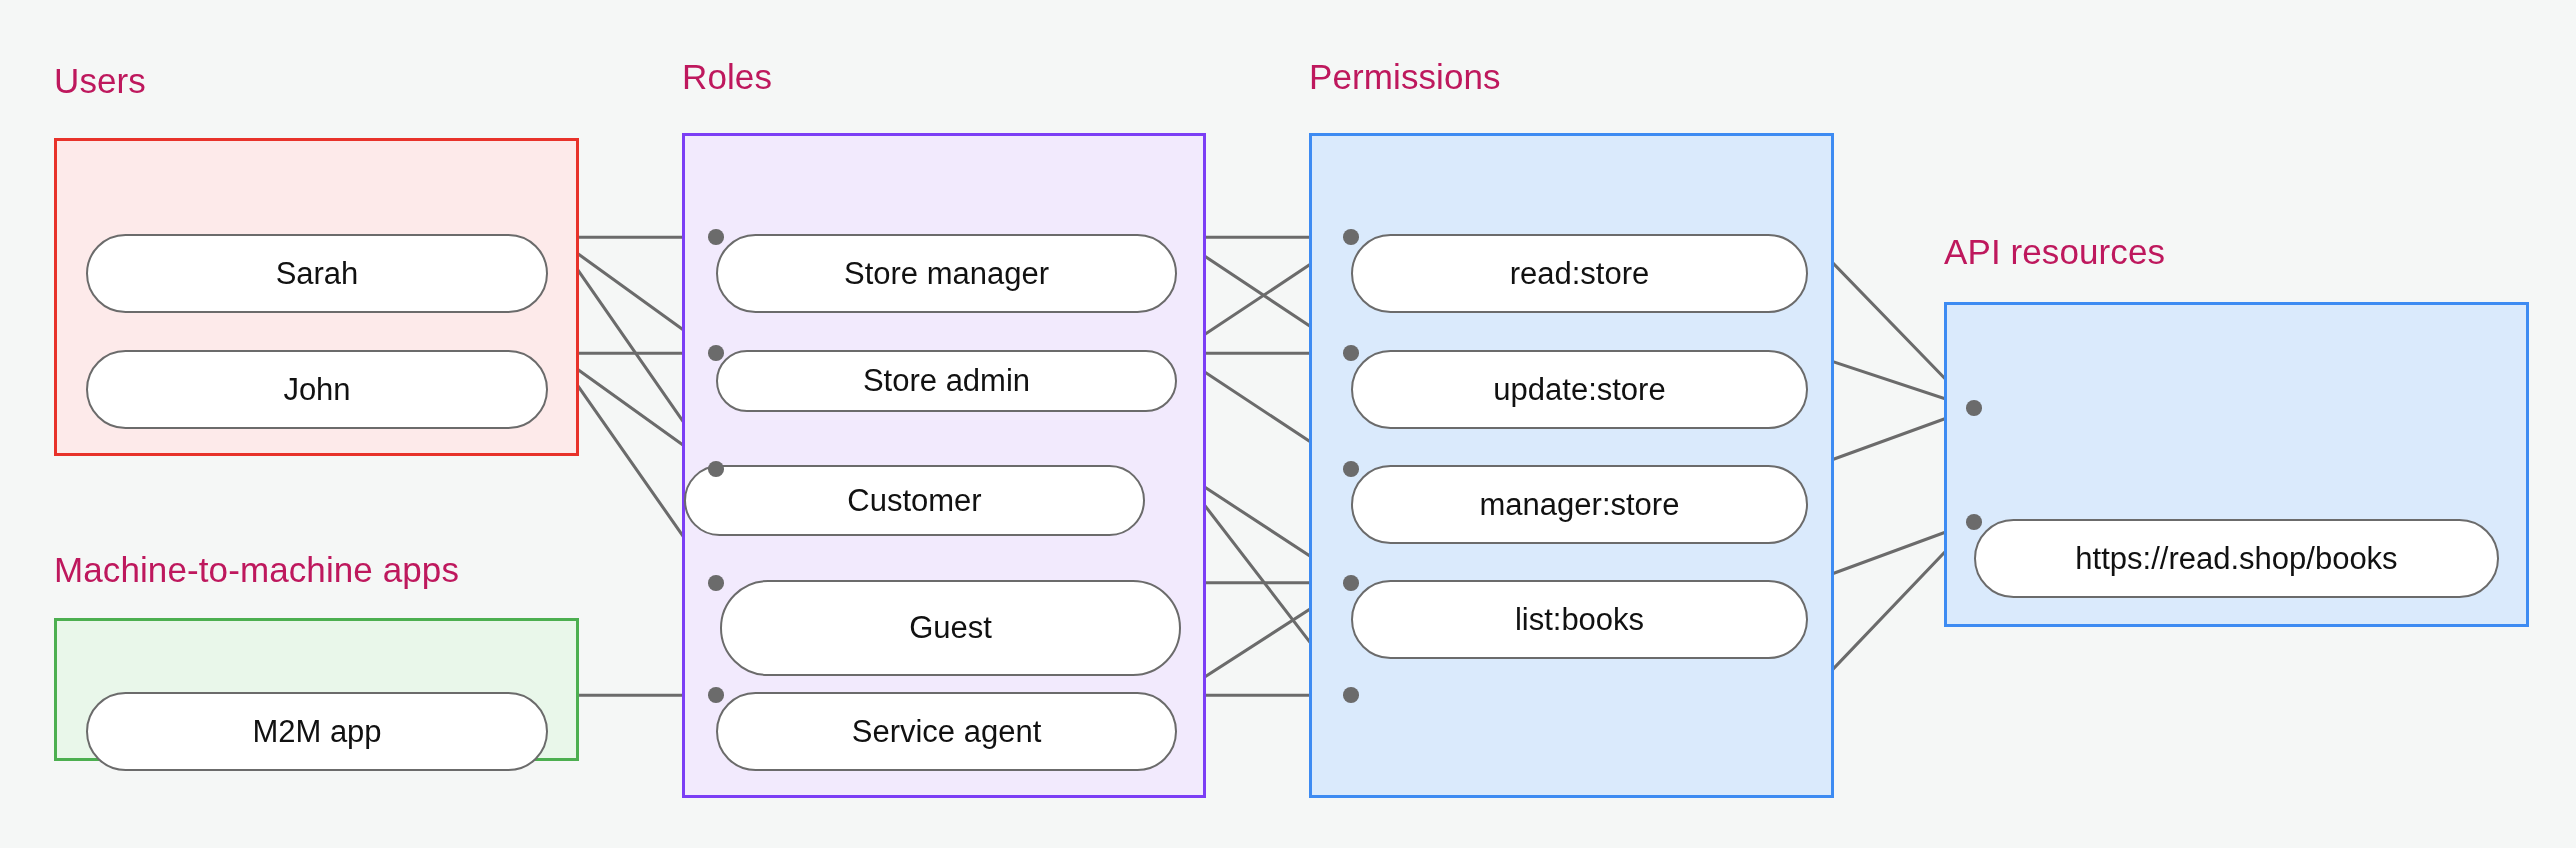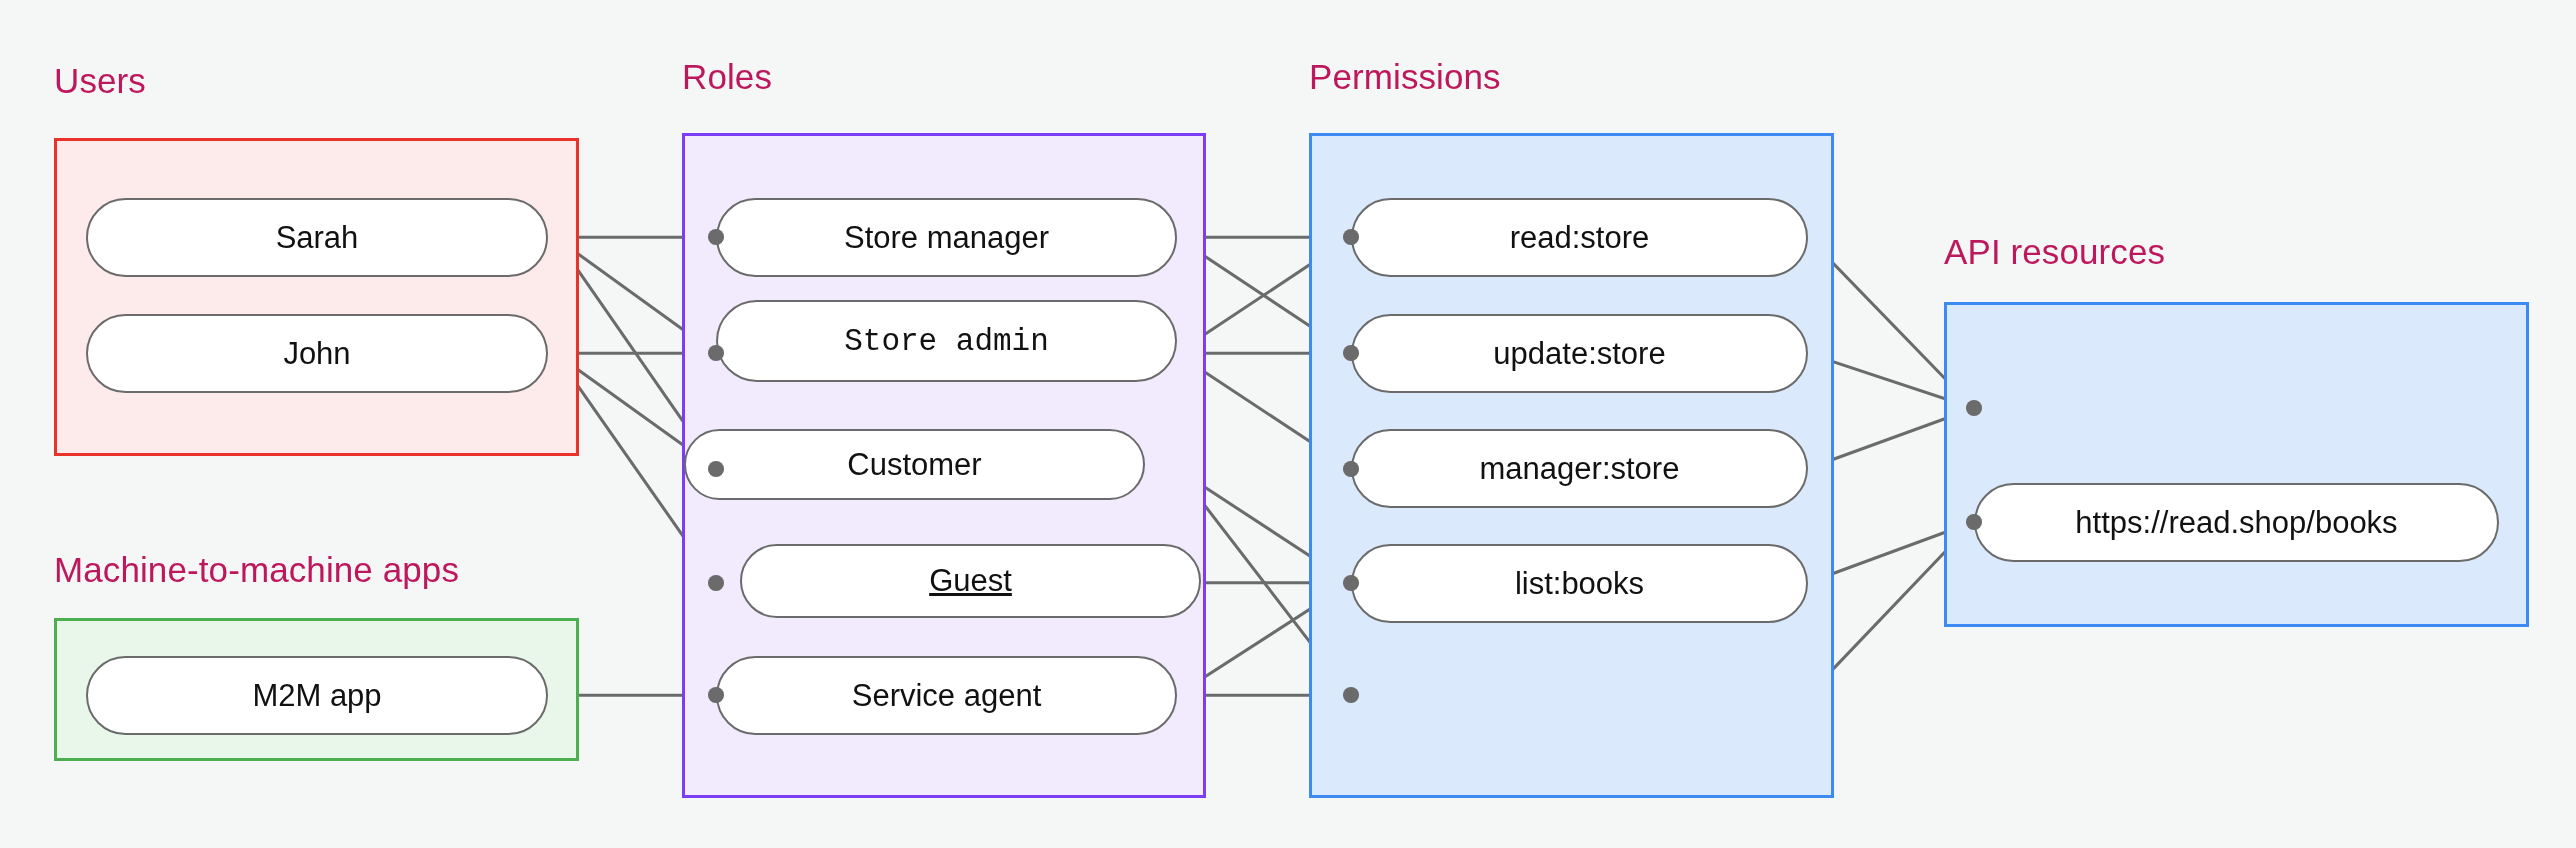--- a/index.html
+++ b/index.html
@@ -39,20 +39,21 @@
     background:#ffffff;
     border:2.6px solid #6b6b6b;
     border-radius:872px;
     box-sizing:border-box;
     display:flex;
     align-items:center;
     justify-content:center;
     color:#111;
     font-size:31px;
     white-space:nowrap;
+    margin-top:36px;
   }
   .node-dot{
     position:absolute;
     width:15.7px;height:15.7px;
     margin-left:-7.9px;margin-top:-7.9px;
     border-radius:50%;
     background:#6b6b6b;
   }
 </style>
 </head>
@@ -99,23 +100,23 @@
 
   <div class="group-label" style="left:54px;top:552px;">Machine-to-machine apps</div>
   <div class="group-box grp-m2m" style="left:54px;top:618px;width:525px;height:143px;"></div>
 
   <div class="pill" style="left:86px;top:656px;width:462px;height:79px;">M2M app</div>
 
   <div class="group-label" style="left:682px;top:59px;">Roles</div>
   <div class="group-box grp-roles" style="left:682px;top:133px;width:524px;height:665px;"></div>
 
   <div class="pill" style="left:716px;top:198px;width:461px;height:79px;">Store manager</div>
-  <div class="pill" style="left:716px;top:300px;width:461px;height:82px;font-family:Liberation Mono, monospace;">Store admin</div>
+  <div class="pill" style="left:716px;top:314px;width:461px;height:62px;">Store admin</div>
   <div class="pill" style="left:684px;top:429px;width:461px;height:71px;">Customer</div>
-  <div class="pill" style="left:740px;top:544px;width:461px;height:74px;text-decoration:underline;">Guest</div>
+  <div class="pill" style="left:720px;top:544px;width:461px;height:96px;">Guest</div>
   <div class="pill" style="left:716px;top:656px;width:461px;height:79px;">Service agent</div>
 
   <div class="group-label" style="left:1309px;top:59px;">Permissions</div>
   <div class="group-box grp-perms" style="left:1309px;top:133px;width:525px;height:665px;"></div>
 
   <div class="pill" style="left:1351px;top:198px;width:457px;height:79px;">read:store</div>
   <div class="pill" style="left:1351px;top:314px;width:457px;height:79px;">update:store</div>
   <div class="pill" style="left:1351px;top:429px;width:457px;height:79px;">manager:store</div>
   <div class="pill" style="left:1351px;top:544px;width:457px;height:79px;">list:books</div>
 

